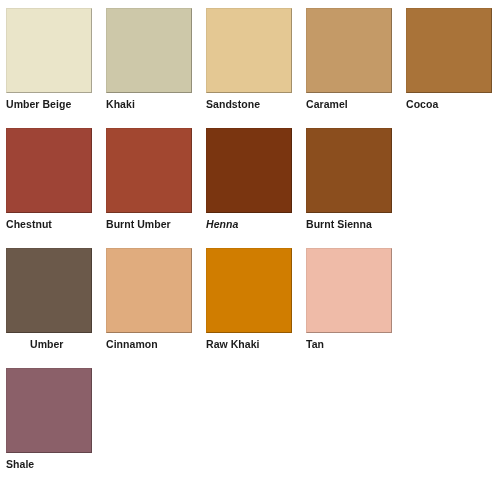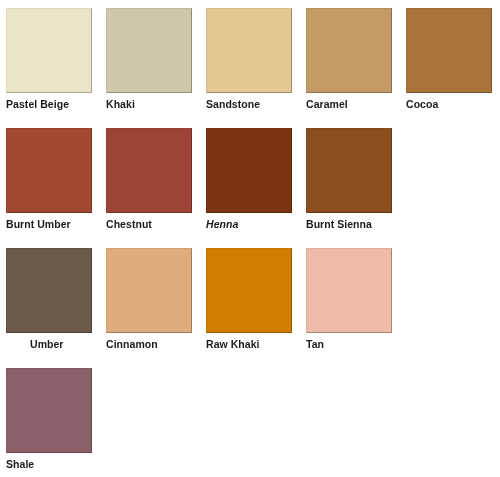--- a/index.html
+++ b/index.html
@@ -53,21 +53,21 @@
   }
 </style>
 </head>
 <body style="background-color: rgb(255, 255, 255);">
 
 <div id="palette-grid">
 
   <div class="swatch-row">
     <div class="swatch-cell">
       <div class="swatch-chip" style="background-color: rgb(234, 229, 201);"></div>
-      <div class="swatch-label" style="color: rgb(27, 27, 27);">Pastel Beige</div>
+      <div class="swatch-label" style="color: rgb(27, 27, 27);">Umber Beige</div>
     </div>
     <div class="swatch-cell">
       <div class="swatch-chip" style="background-color: rgb(205, 200, 169);"></div>
       <div class="swatch-label" style="color: rgb(27, 27, 27);">Khaki</div>
     </div>
     <div class="swatch-cell">
       <div class="swatch-chip" style="background-color: rgb(228, 200, 147);"></div>
       <div class="swatch-label" style="color: rgb(27, 27, 27);">Sandstone</div>
     </div>
     <div class="swatch-cell">
@@ -75,26 +75,26 @@
       <div class="swatch-label" style="color: rgb(27, 27, 27);">Caramel</div>
     </div>
     <div class="swatch-cell">
       <div class="swatch-chip" style="background-color: rgb(169, 115, 57);"></div>
       <div class="swatch-label" style="color: rgb(27, 27, 27);">Cocoa</div>
     </div>
   </div>
 
   <div class="swatch-row">
     <div class="swatch-cell">
+      <div class="swatch-chip" style="background-color: rgb(158, 68, 54);"></div>
+      <div class="swatch-label" style="color: rgb(27, 27, 27);">Chestnut</div>
+    </div>
+    <div class="swatch-cell">
       <div class="swatch-chip" style="background-color: rgb(162, 71, 48);"></div>
       <div class="swatch-label" style="color: rgb(27, 27, 27);">Burnt Umber</div>
-    </div>
-    <div class="swatch-cell">
-      <div class="swatch-chip" style="background-color: rgb(158, 68, 54);"></div>
-      <div class="swatch-label" style="color: rgb(27, 27, 27);">Chestnut</div>
     </div>
     <div class="swatch-cell">
       <div class="swatch-chip" style="background-color: rgb(122, 53, 16);"></div>
       <div class="swatch-label" style="color: rgb(27, 27, 27); font-style: italic;">Henna</div>
     </div>
     <div class="swatch-cell">
       <div class="swatch-chip" style="background-color: rgb(139, 78, 30);"></div>
       <div class="swatch-label" style="color: rgb(27, 27, 27);">Burnt Sienna</div>
     </div>
   </div>

